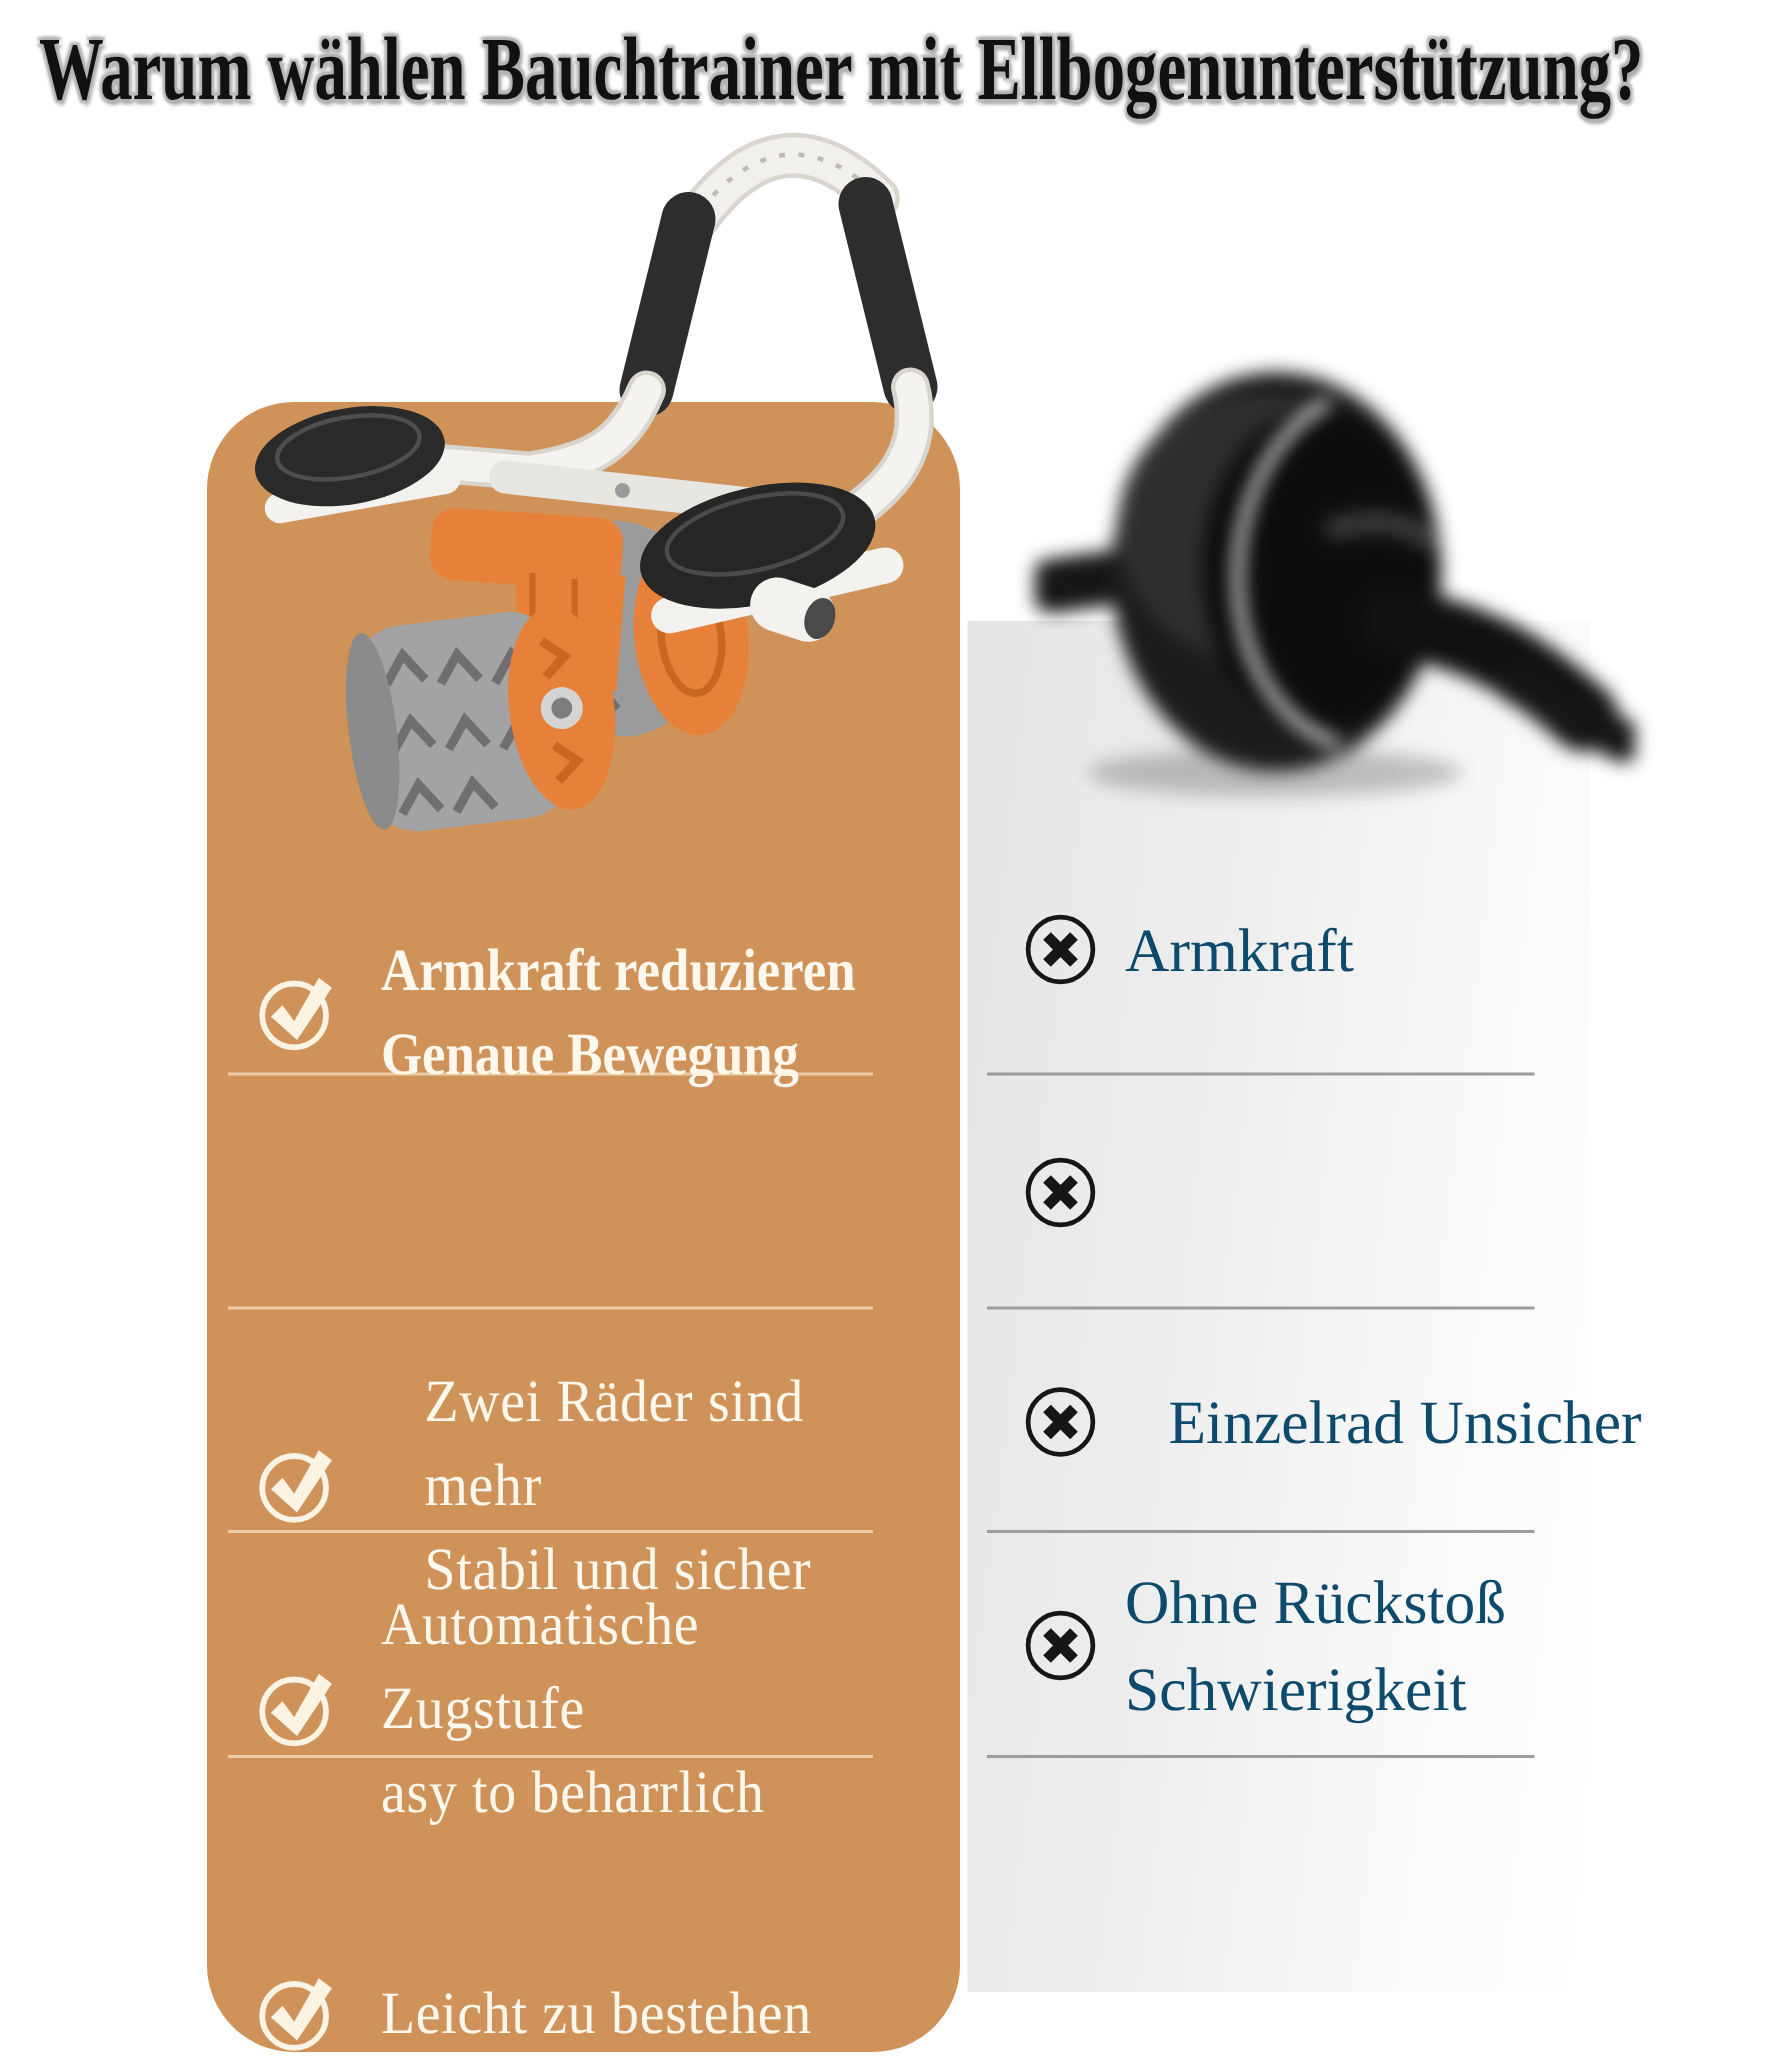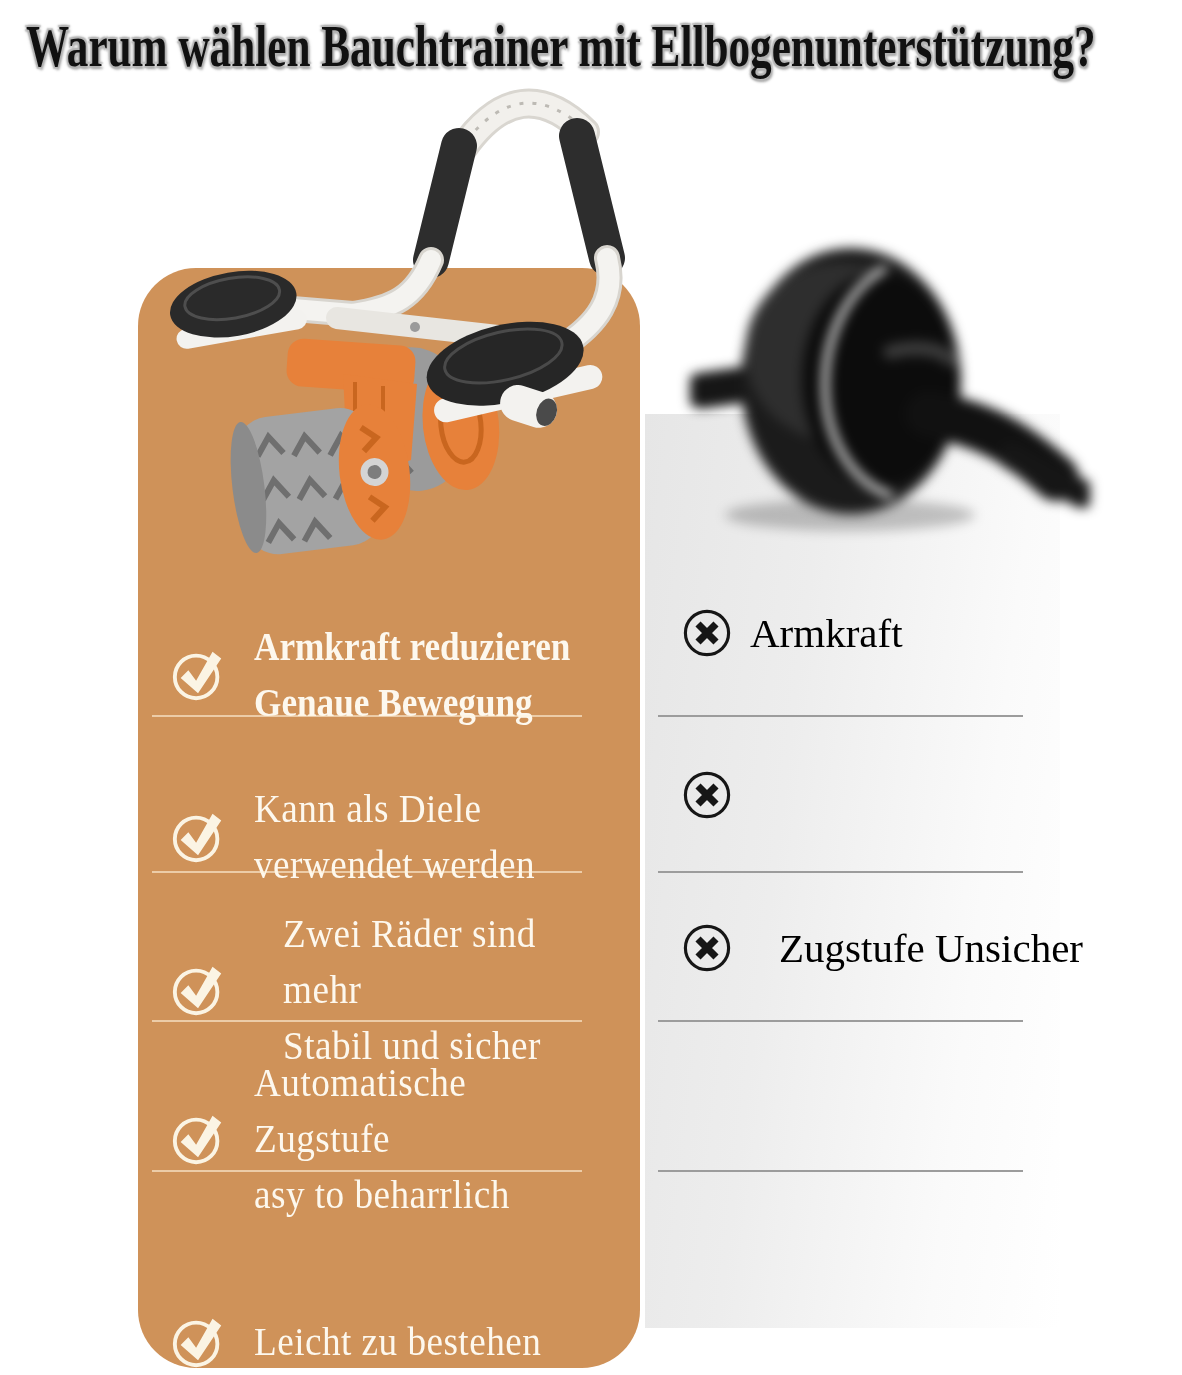--- a/index.html
+++ b/index.html
@@ -31,21 +31,21 @@
   .r5{top:1221px;height:158px;}
 
   .icon-wrap{flex:0 0 auto;display:flex;align-items:center;justify-content:center;}
   .row.left .icon-wrap{width:58px;height:58px;margin-right:26px;}
   .row.right .icon-wrap{width:54px;height:54px;margin-right:16px;}
 
   .lines{display:flex;flex-direction:column;}
   .row.left .lines{color:#fdf8ee;font-size:40px;line-height:56px;font-weight:400;
                    transform:scaleX(0.93);transform-origin:left center;letter-spacing:0.5px;}
   .row.left.bold .lines{font-weight:700;transform:scaleX(0.88);letter-spacing:0px;}
-  .row.right .lines{color:#000000;font-size:41px;line-height:58px;font-weight:400;}
+  .row.right .lines{color:#0c4a6e;font-size:41px;line-height:58px;font-weight:400;}
   .line:empty{display:none;}
 
   
   .divider{position:absolute;height:2px;}
   .divider.left{left:152px;width:430px;background:rgba(255,244,222,0.6);}
   .divider.right{left:658px;width:365px;background:#9c9c9c;height:1.5px;}
   .d1{top:715px;} .d2{top:871px;} .d3{top:1020px;} .d4{top:1170px;}
 
   
   .product-left{position:absolute;left:115px;top:82px;width:560px;height:540px;z-index:3;}
@@ -143,32 +143,20 @@
       <svg viewBox="0 0 60 60" width="58" height="58">
           <circle cx="27" cy="32" r="22" fill="none" stroke="#fbf4e4" stroke-width="4"></circle>
           <polygon points="11,33 19,25 27,36 44,6 53,13 29,49" fill="#fbf4e4"></polygon>
         </svg>
     </span>
     <span class="lines">
       <span class="line">Armkraft reduzieren</span>
       <span class="line">Genaue Bewegung</span>
     </span>
   </div>
-  <div class="row left r2">
-    <span class="icon-wrap">
-      <svg viewBox="0 0 60 60" width="58" height="58">
-          <circle cx="27" cy="32" r="22" fill="none" stroke="#fbf4e4" stroke-width="4"></circle>
-          <polygon points="11,33 19,25 27,36 44,6 53,13 29,49" fill="#fbf4e4"></polygon>
-        </svg>
-    </span>
-    <span class="lines">
-      <span class="line">Kann als Diele</span>
-      <span class="line">verwendet werden</span>
-    </span>
-  </div>
   <div class="row left r3">
     <span class="icon-wrap">
       <svg viewBox="0 0 60 60" width="58" height="58">
           <circle cx="27" cy="32" r="22" fill="none" stroke="#fbf4e4" stroke-width="4"></circle>
           <polygon points="11,33 19,25 27,36 44,6 53,13 29,49" fill="#fbf4e4"></polygon>
         </svg>
     </span>
     <span class="lines">
       <span class="line">Zwei Räder sind mehr</span>
       <span class="line">Stabil und sicher</span>
@@ -219,22 +207,34 @@
     </span>
   </div>
   <div class="row right r3">
     <span class="icon-wrap">
       <svg viewBox="0 0 60 60" width="54" height="54">
           <circle cx="30" cy="30" r="24" fill="none" stroke="#161616" stroke-width="3.5"></circle>
           <path d="M20 20 L40 40 M40 20 L20 40" stroke="#161616" stroke-width="8"></path>
         </svg>
     </span>
     <span class="lines">
-      <span class="line">Zugstufe Unsicher</span>
-
+      <span class="line">Einzelrad Unsicher</span>
+
+    </span>
+  </div>
+  <div class="row right r4">
+    <span class="icon-wrap">
+      <svg viewBox="0 0 60 60" width="54" height="54">
+          <circle cx="30" cy="30" r="24" fill="none" stroke="#161616" stroke-width="3.5"></circle>
+          <path d="M20 20 L40 40 M40 20 L20 40" stroke="#161616" stroke-width="8"></path>
+        </svg>
+    </span>
+    <span class="lines">
+      <span class="line">Ohne Rückstoß</span>
+      <span class="line">Schwierigkeit</span>
     </span>
   </div>
 
   <div class="divider left d1"></div>
   <div class="divider left d2"></div>
   <div class="divider left d3"></div>
   <div class="divider left d4"></div>
   <div class="divider right d1"></div>
   <div class="divider right d2"></div>
   <div class="divider right d3"></div>

